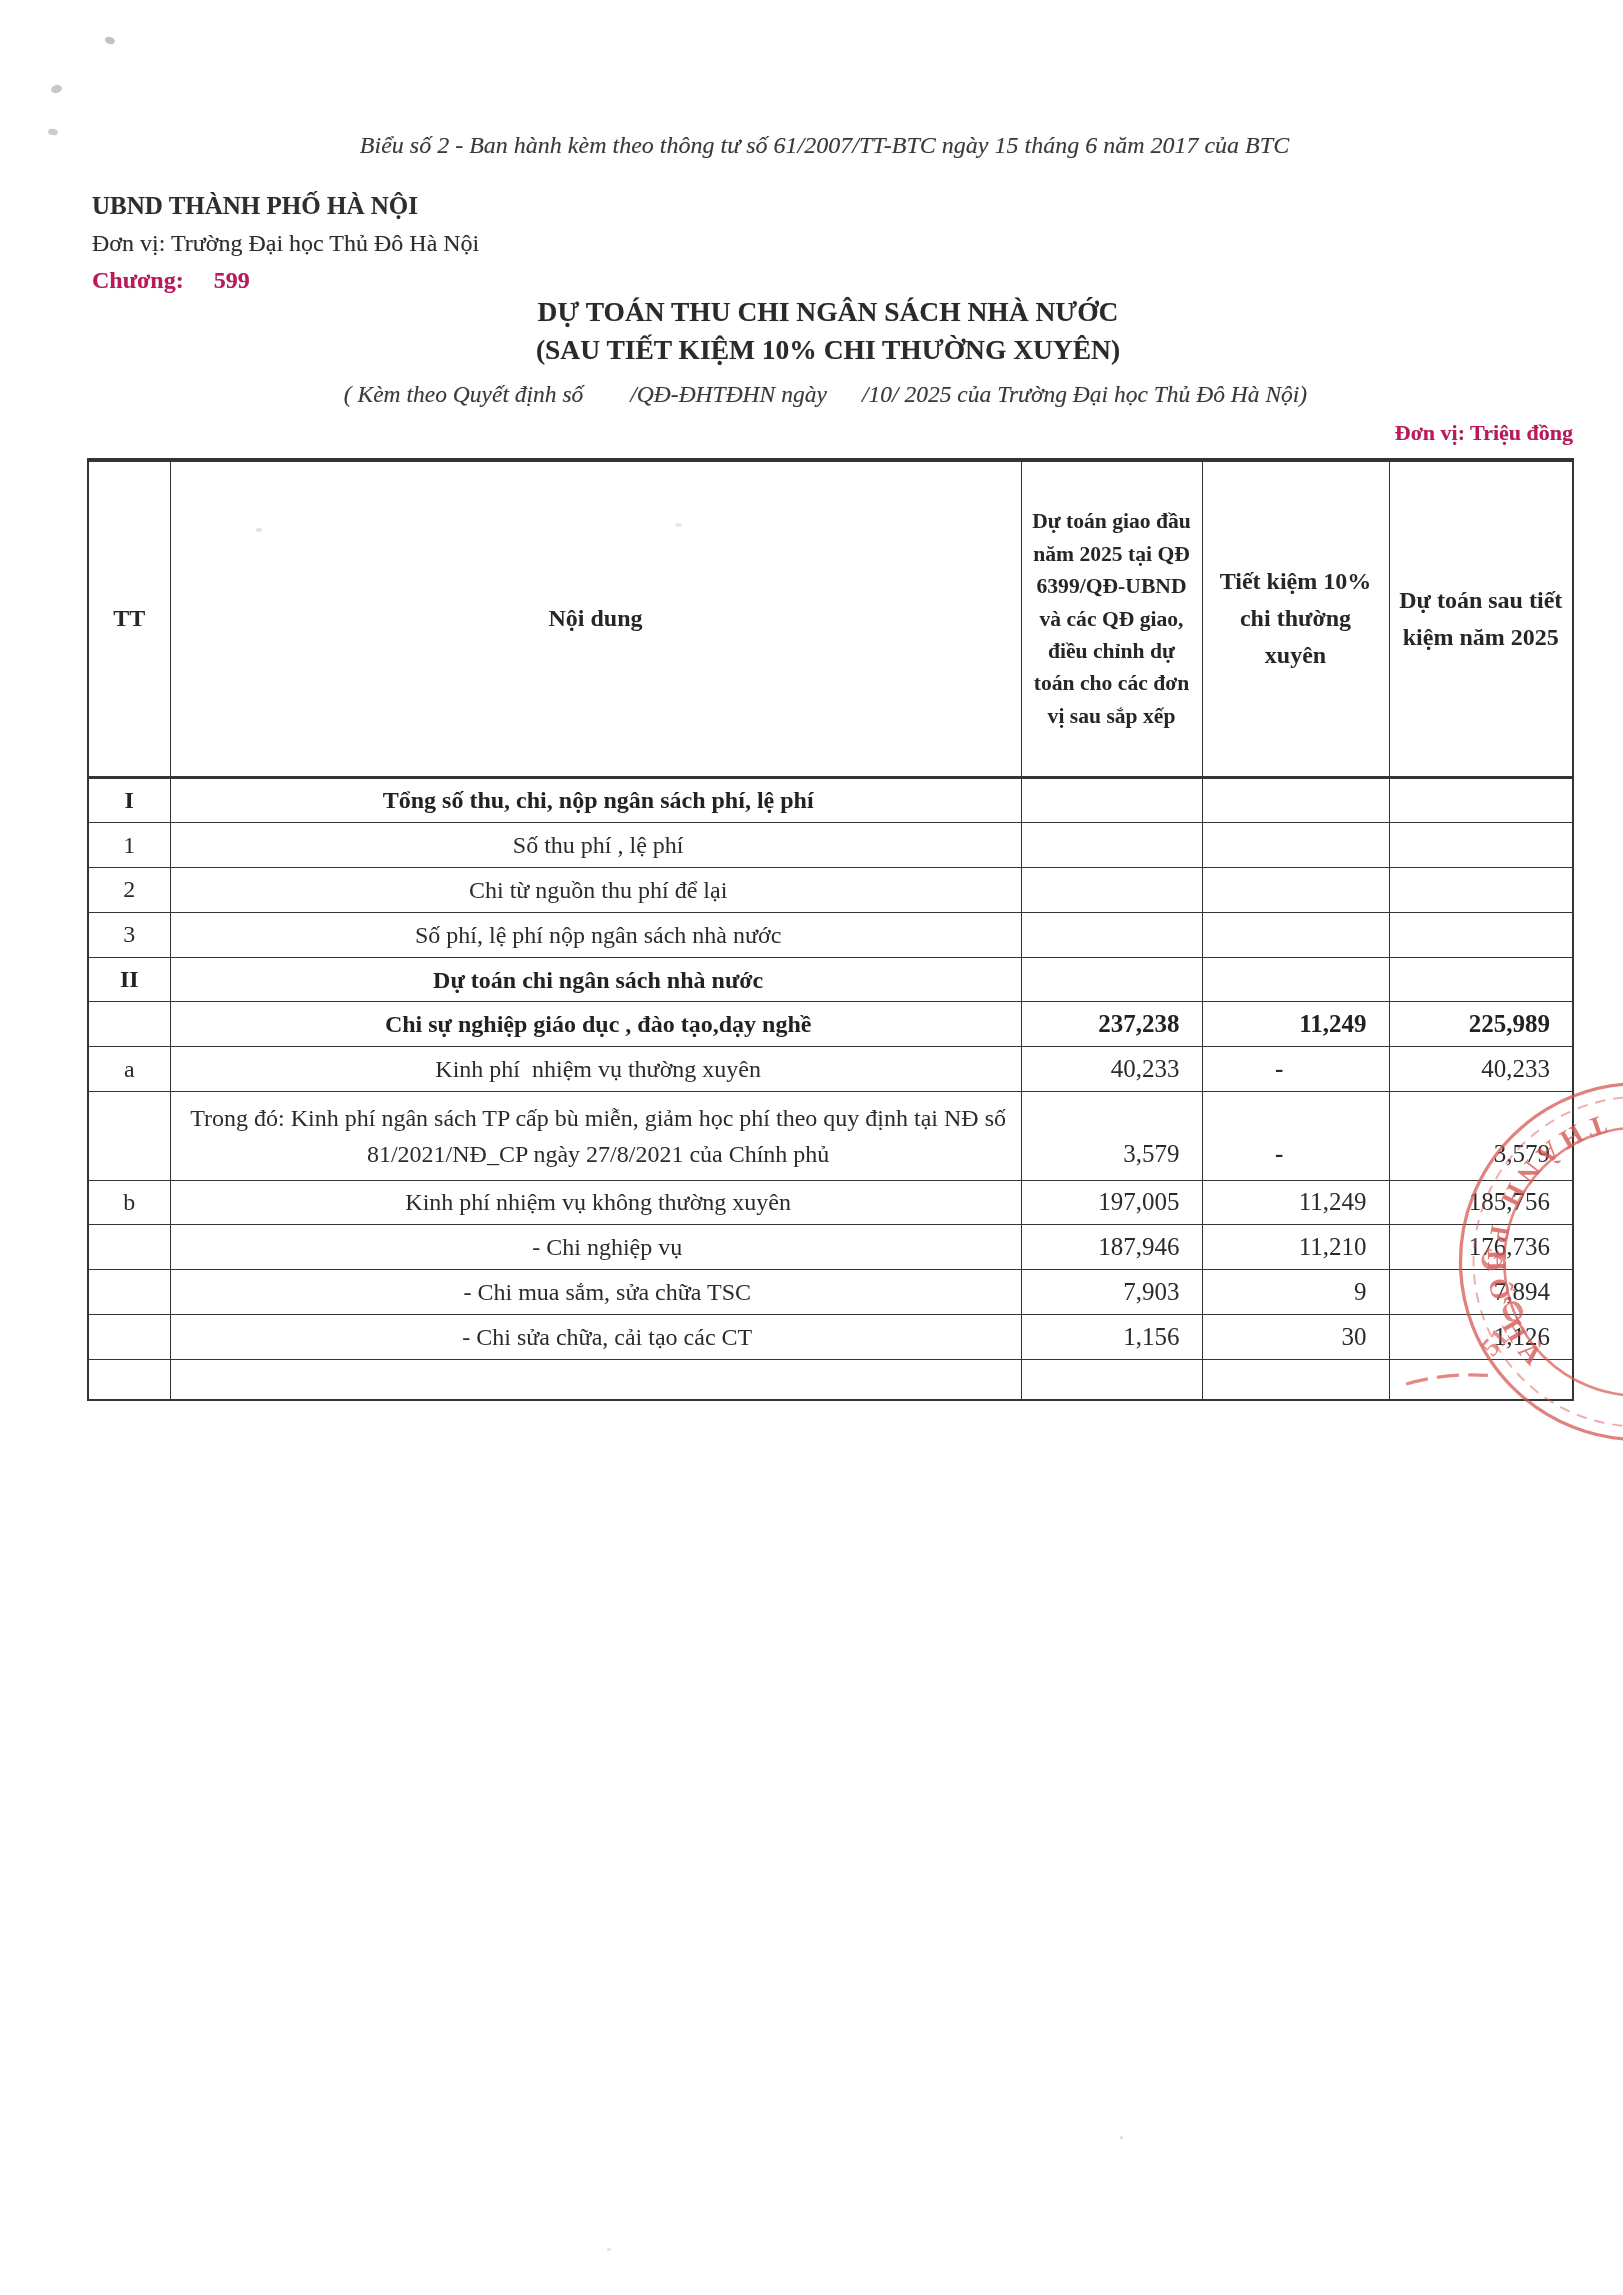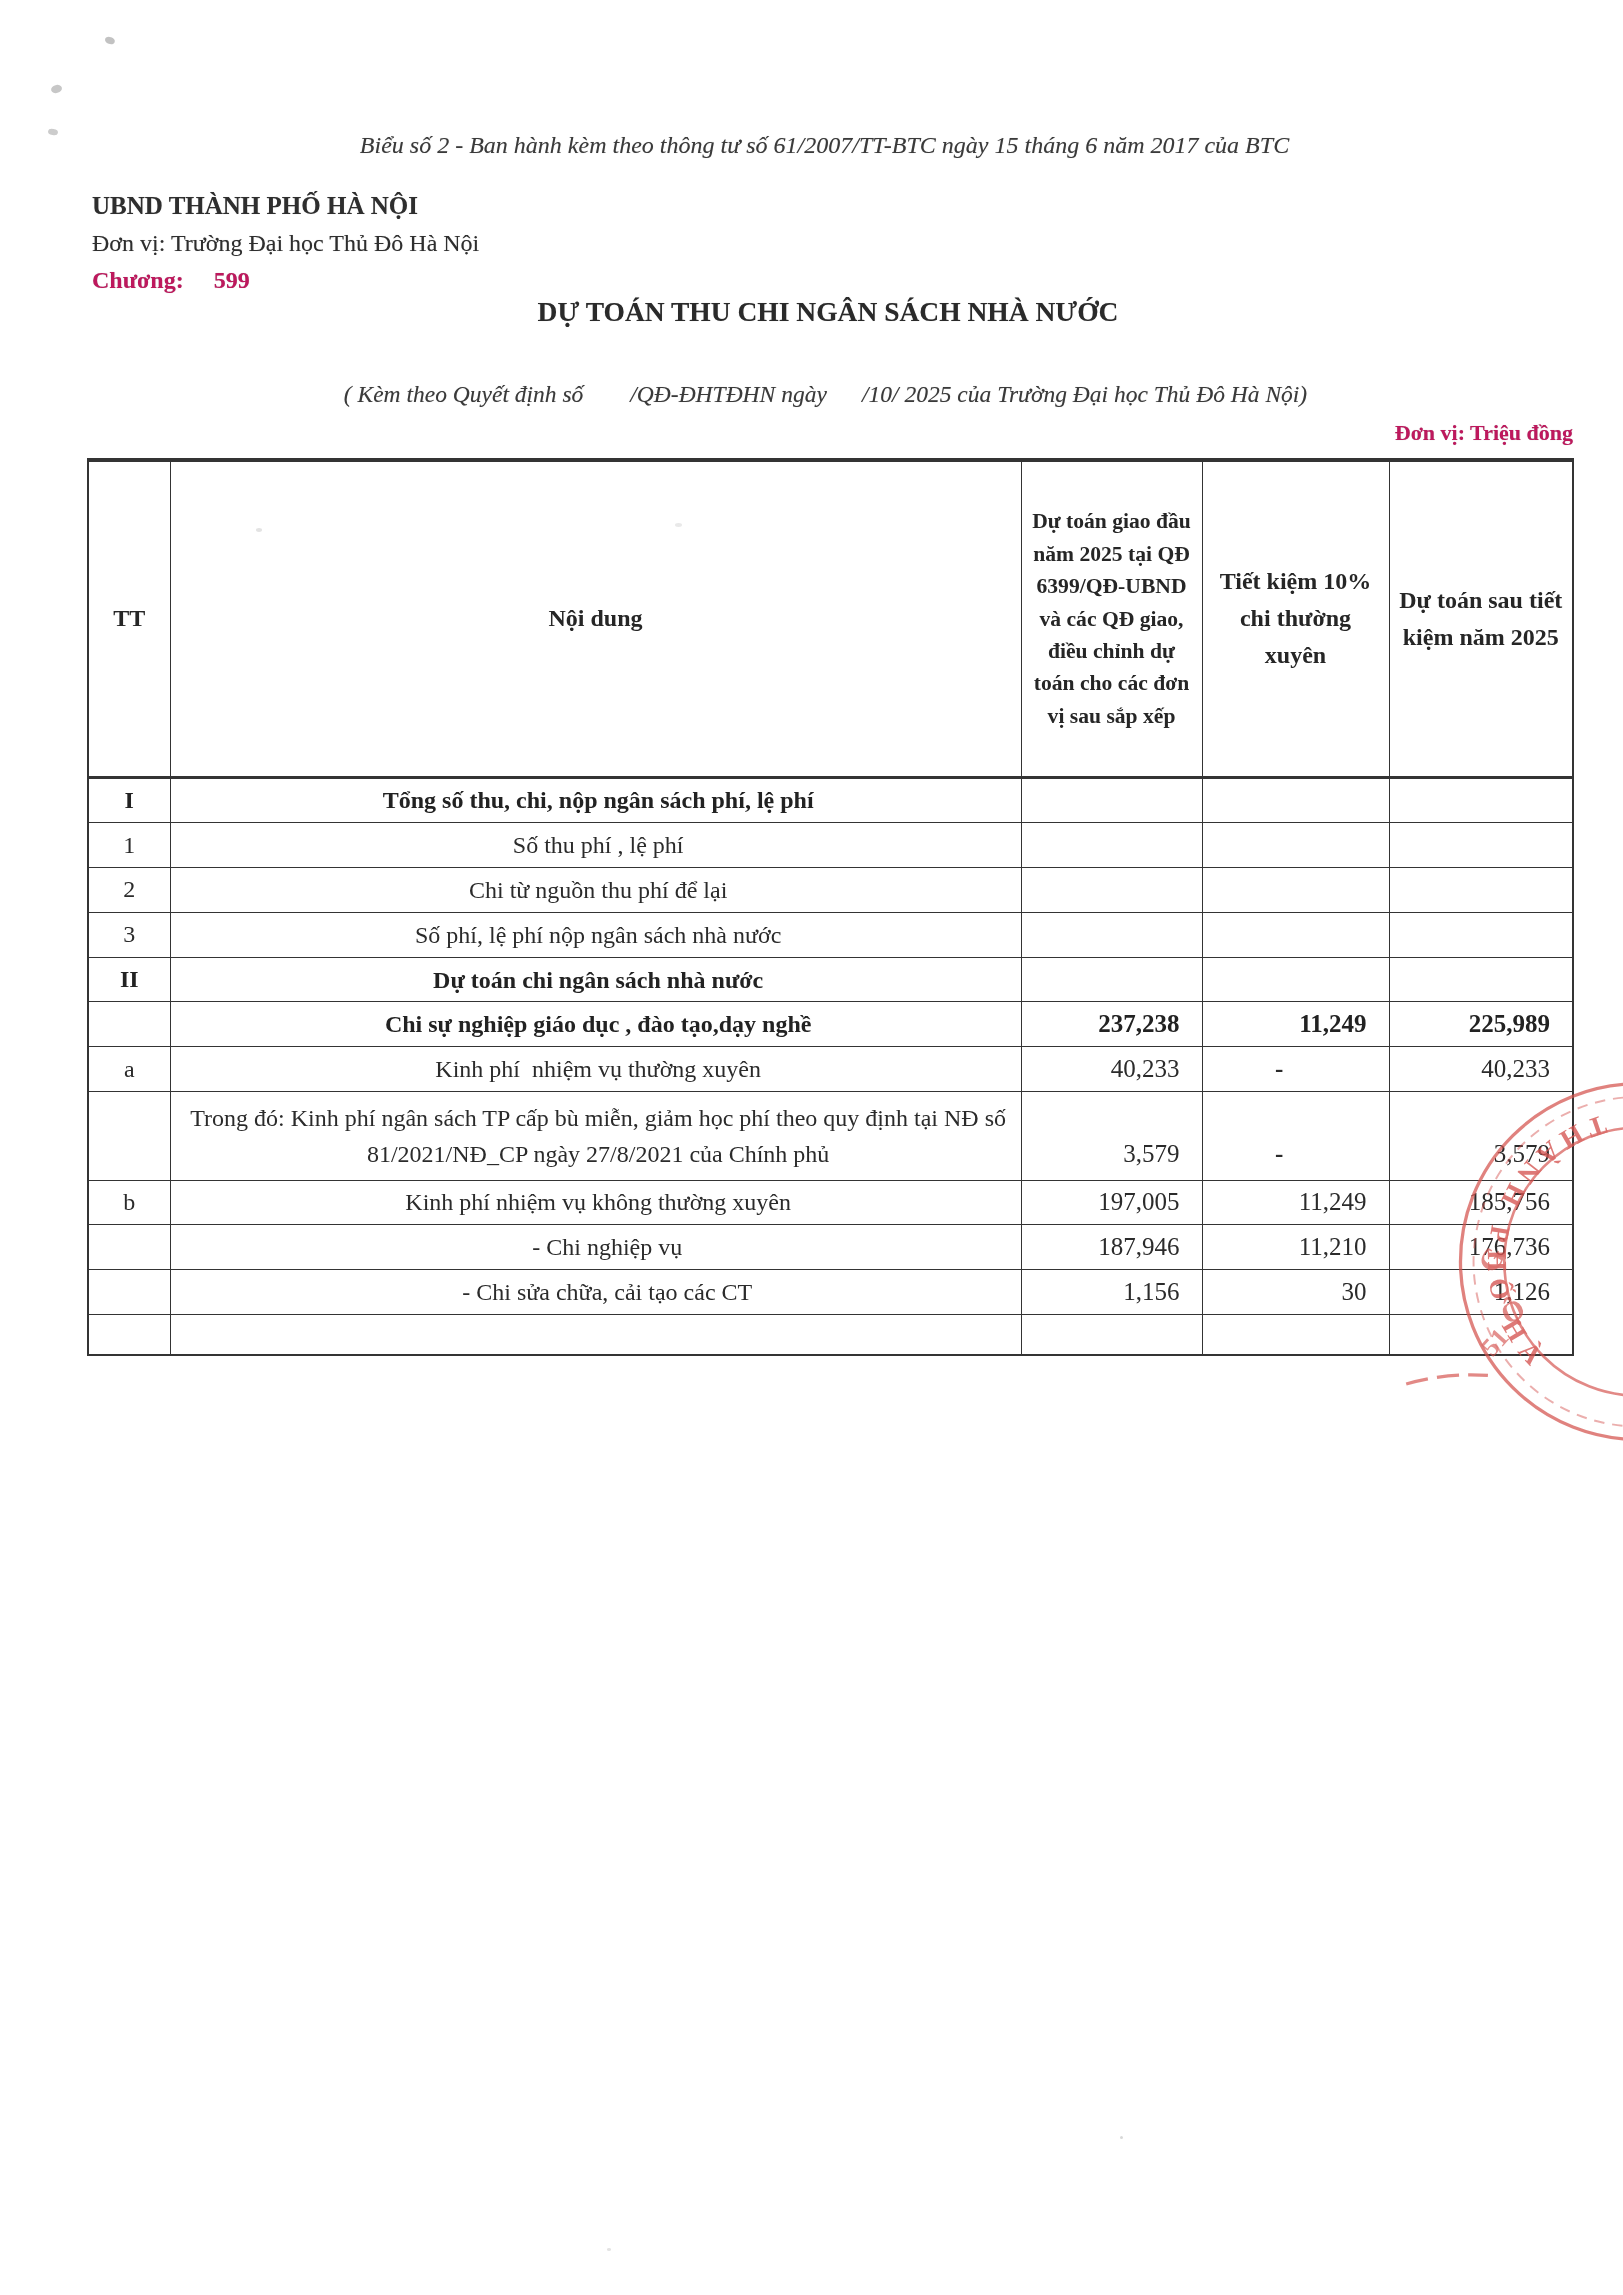--- a/index.html
+++ b/index.html
@@ -59,20 +59,21 @@
 
 <div class="page">
 
   <div class="form-note txtshadow">Biểu số 2 - Ban hành kèm theo thông tư số 61/2007/TT-BTC ngày 15 tháng 6 năm 2017 của BTC</div>
   <div class="agency txtshadow">UBND THÀNH PHỐ HÀ NỘI</div>
   <div class="unit txtshadow">Đơn vị: Trường Đại học Thủ Đô Hà Nội</div>
   <div class="chapter txtshadow">
     <span>Chương:</span><span class="chapter-value">599</span>
   </div>
   <div class="title1 txtshadow">DỰ TOÁN THU CHI NGÂN SÁCH NHÀ NƯỚC</div>
+  <div class="title2 txtshadow">(SAU TIẾT KIỆM 10% CHI THƯỜNG XUYÊN)</div>
   <div class="attach-note txtshadow">( Kèm theo Quyết định số        /QĐ-ĐHTĐHN ngày      /10/ 2025 của Trường Đại học Thủ Đô Hà Nội)</div>
   <div class="unit-note txtshadow">Đơn vị: Triệu đồng</div>
 
   <table class="budget">
     <colgroup>
       <col style="width:82px">
       <col style="width:851px">
       <col style="width:181px">
       <col style="width:187px">
       <col style="width:184px">
@@ -152,20 +153,27 @@
     </tr>
         <tr>
       <td class="tt"></td>
       <td class="label indent">- Chi nghiệp vụ</td>
       <td class="num">187,946</td>
       <td class="num">11,210</td>
       <td class="num">176,736</td>
     </tr>
         <tr>
       <td class="tt"></td>
+      <td class="label indent">- Chi mua sắm, sửa chữa TSC</td>
+      <td class="num">7,903</td>
+      <td class="num">9</td>
+      <td class="num">7,894</td>
+    </tr>
+        <tr>
+      <td class="tt"></td>
       <td class="label indent">- Chi sửa chữa, cải tạo các CT</td>
       <td class="num">1,156</td>
       <td class="num">30</td>
       <td class="num">1,126</td>
     </tr>
         <tr class="empty-row">
       <td class="tt"></td>
       <td class="label"></td>
       <td class="num"></td>
       <td class="num"></td>

